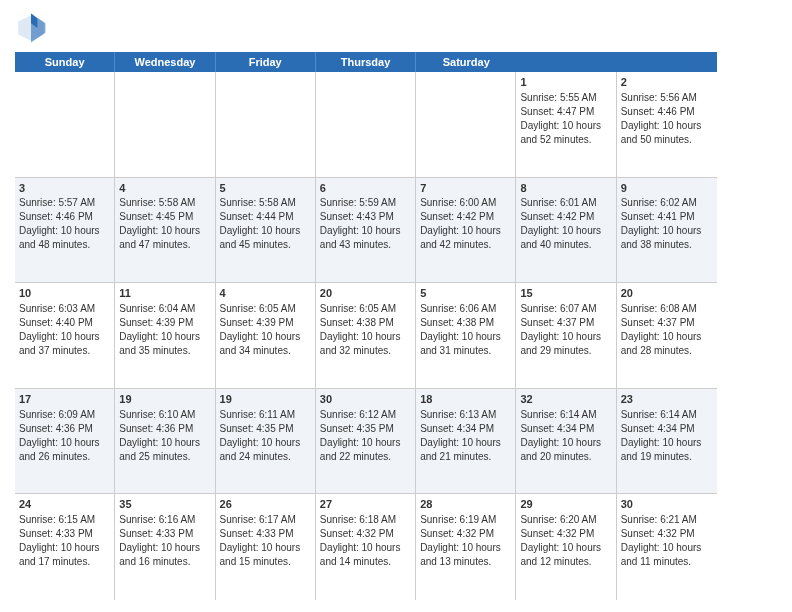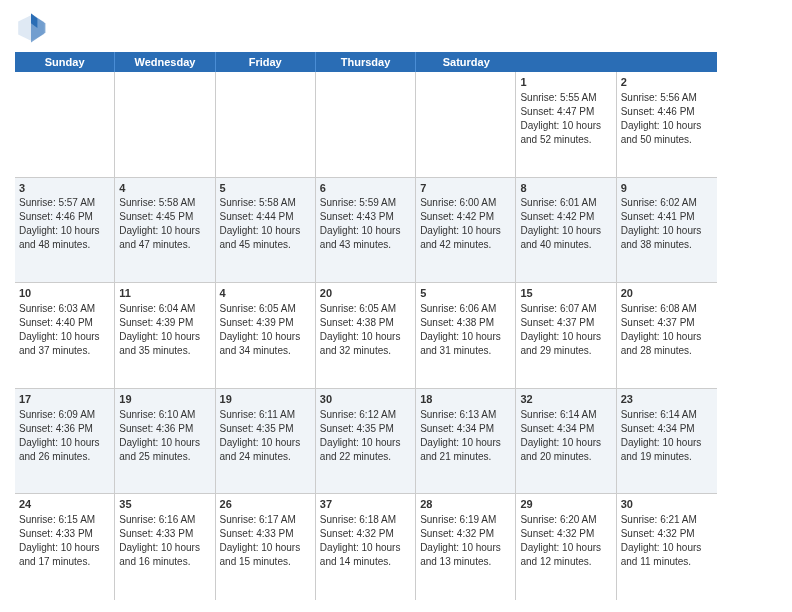--- a/index.html
+++ b/index.html
@@ -255,21 +255,21 @@
           </div>
           <div class="cal-cell">
             <span class="day-num">35</span>
             <div class="day-info">Sunrise: 6:16 AM<br>Sunset: 4:33 PM<br>Daylight: 10 hours<br>and 16 minutes.</div>
           </div>
           <div class="cal-cell">
             <span class="day-num">26</span>
             <div class="day-info">Sunrise: 6:17 AM<br>Sunset: 4:33 PM<br>Daylight: 10 hours<br>and 15 minutes.</div>
           </div>
           <div class="cal-cell">
-            <span class="day-num">37</span>
+            <span class="day-num">27</span>
             <div class="day-info">Sunrise: 6:18 AM<br>Sunset: 4:32 PM<br>Daylight: 10 hours<br>and 14 minutes.</div>
           </div>
           <div class="cal-cell">
             <span class="day-num">28</span>
             <div class="day-info">Sunrise: 6:19 AM<br>Sunset: 4:32 PM<br>Daylight: 10 hours<br>and 13 minutes.</div>
           </div>
           <div class="cal-cell">
             <span class="day-num">29</span>
             <div class="day-info">Sunrise: 6:20 AM<br>Sunset: 4:32 PM<br>Daylight: 10 hours<br>and 12 minutes.</div>
           </div>

